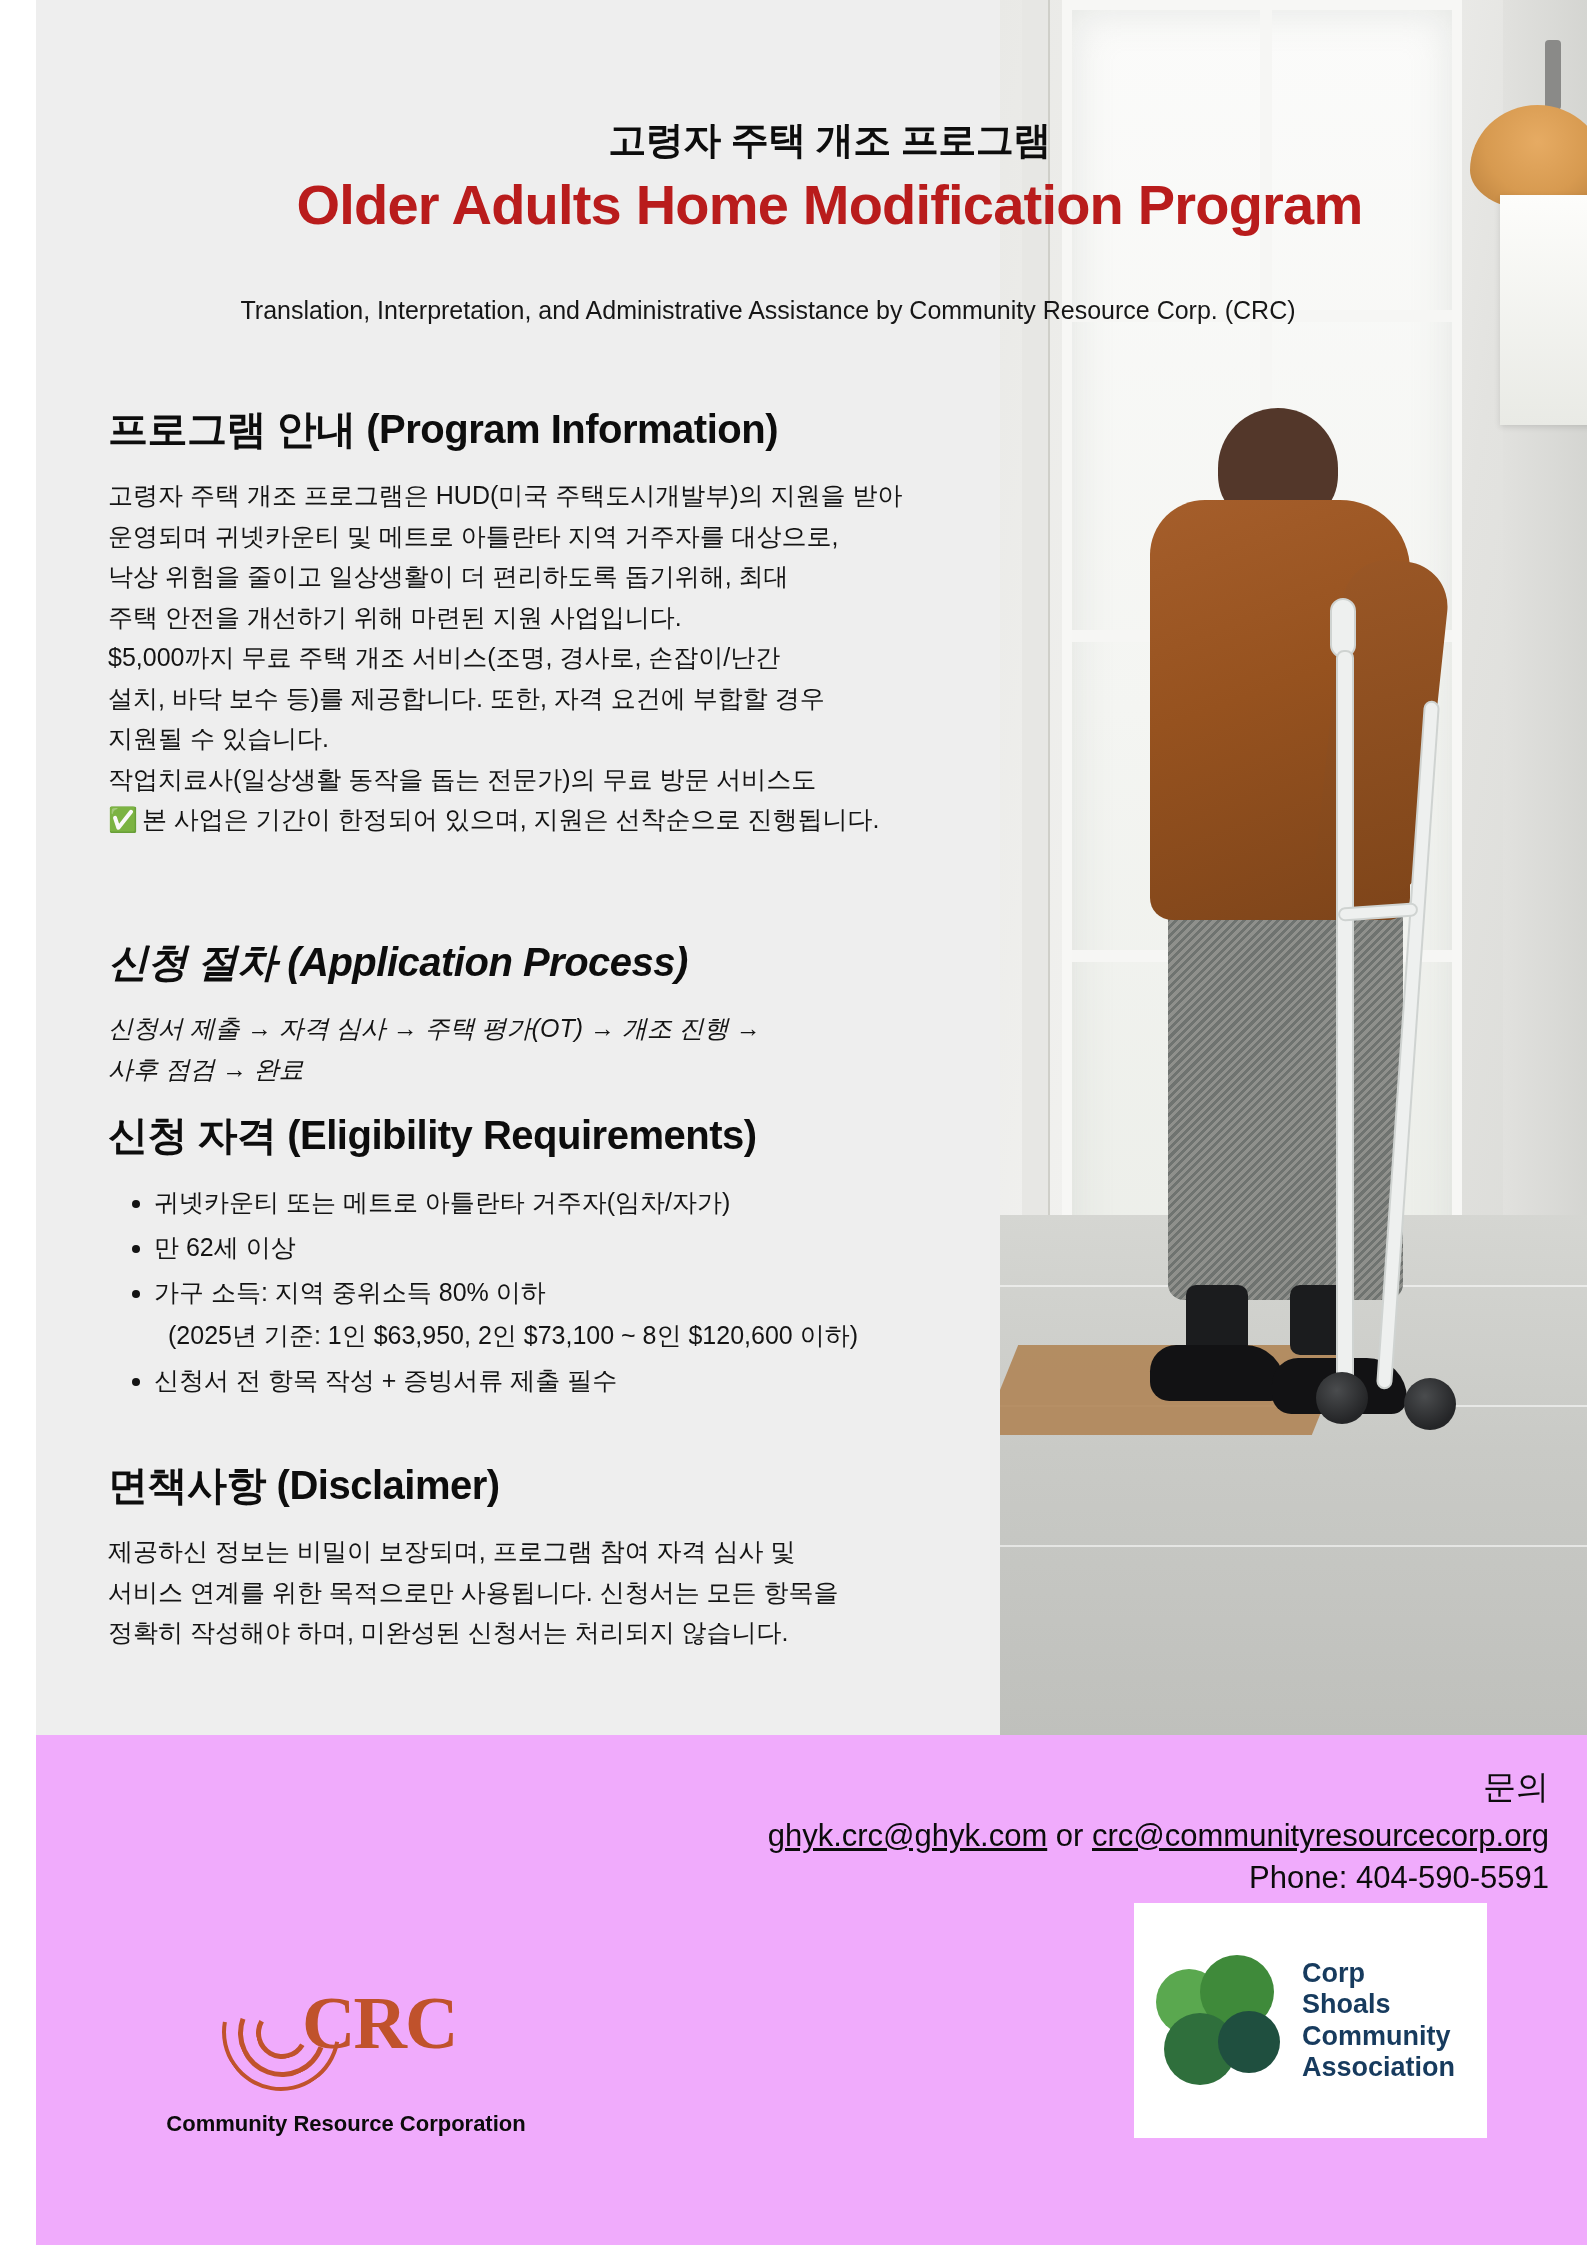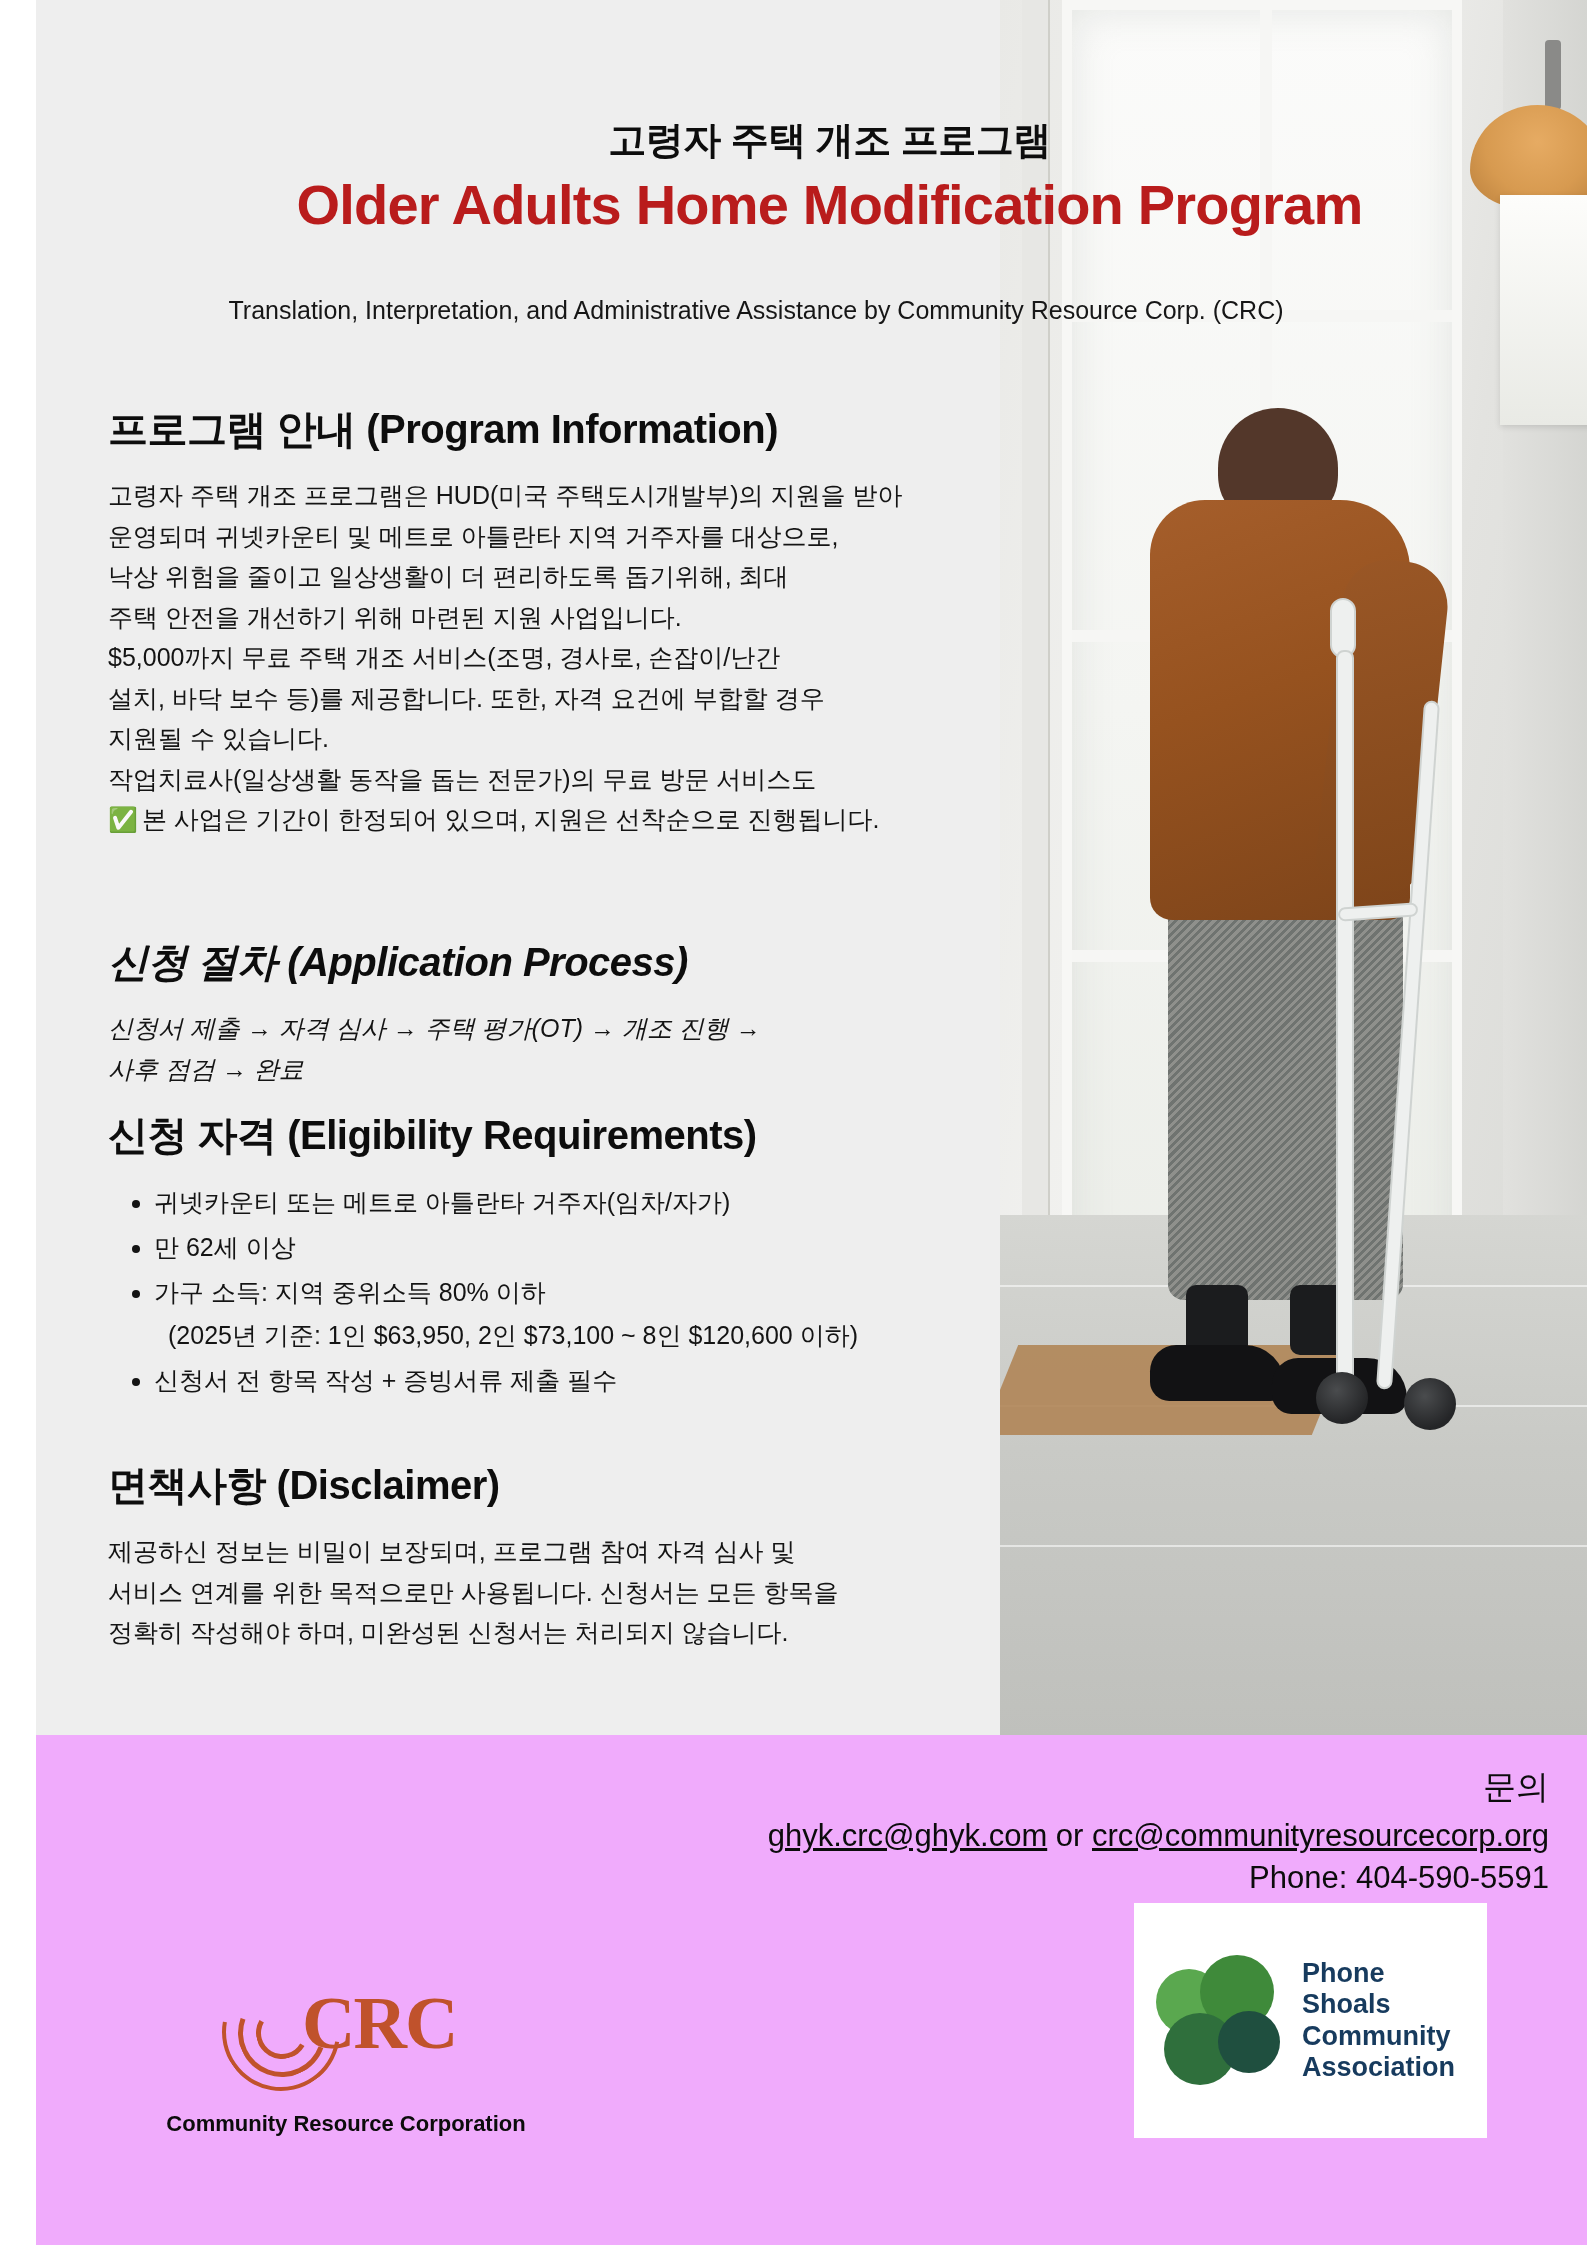--- a/index.html
+++ b/index.html
@@ -148,21 +148,21 @@
   .title-en {
     font-size: 56px;
     font-weight: bold;
     color: #b91c1c;
     letter-spacing: -0.8px;
     line-height: 1.25;
     margin-top: 6px;
   }
   .subtitle {
     position: absolute;
-    left: 0; top: 296px; width: 1440px;
+    left: 12px; top: 296px; width: 1440px;
     text-align: center;
     font-size: 25px;
     color: #161616;
   }
 
   .section {
     position: absolute;
     left: 72px;
     width: 880px;
   }
@@ -403,20 +403,20 @@
   </div>
 
   <div class="lsca-logo">
     <div class="lsca-circles">
       <span class="circ c1"></span>
       <span class="circ c2"></span>
       <span class="circ c3"></span>
       <span class="circ c4"></span>
     </div>
     <div class="lsca-text">
-      <div>Phone</div>
+      <div>Corp</div>
       <div>Shoals</div>
       <div>Community</div>
       <div>Association</div>
     </div>
   </div>
 
 </div>
 
 </body></html>

